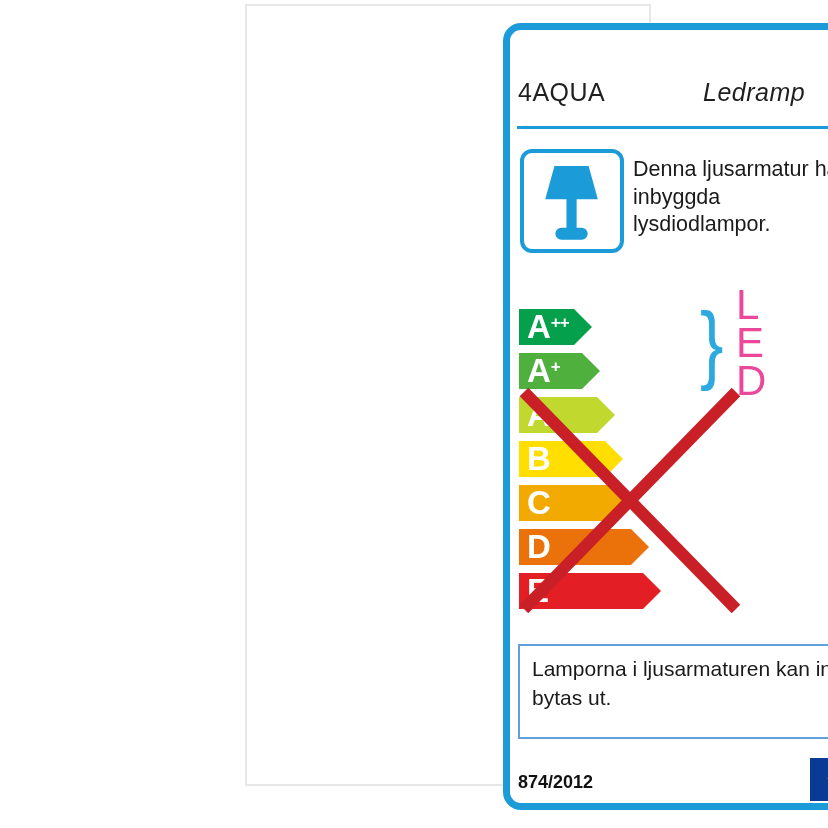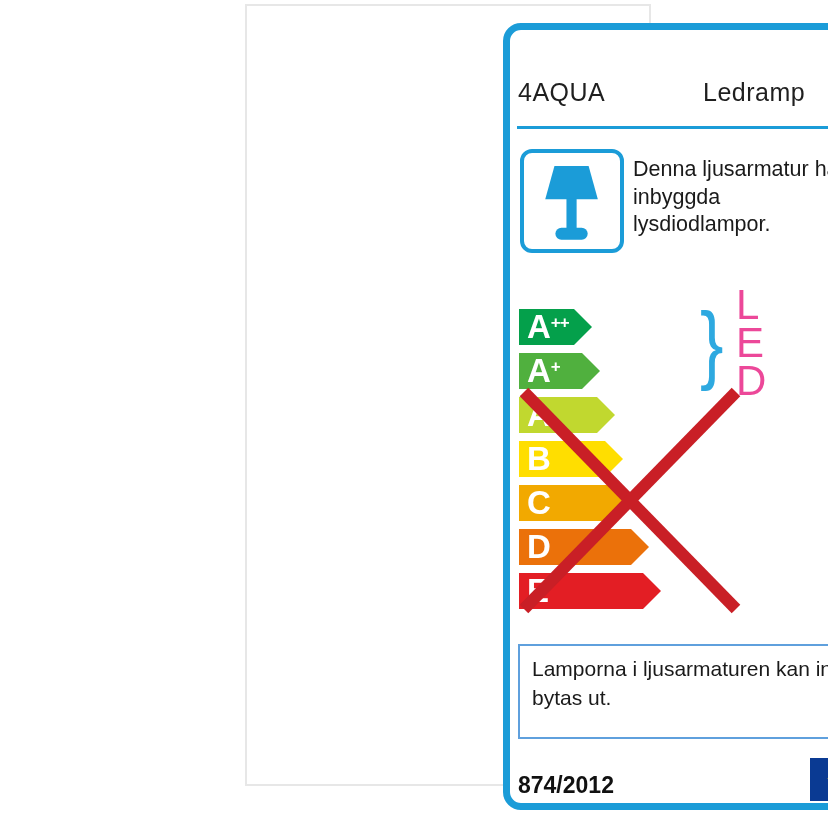--- a/index.html
+++ b/index.html
@@ -12,21 +12,21 @@
     position:absolute;left:245px;top:4px;width:406px;height:782px;
     border:2px solid var(--frame-gray);box-sizing:border-box;background:#fff;padding-left:46px;
   }
   .label{
     position:absolute;left:256px;top:17px;width:383px;height:787px;
     box-sizing:border-box;border:7px solid var(--accent-blue);
     border-radius:18px;background:#fff;
   }
   .label-inner{position:relative;width:100%;height:100%;}
   .brand{position:absolute;left:8px;top:48px;font-size:25px;color:#1f1f1f;letter-spacing:.5px;}
-  .model{position:absolute;left:193px;top:48px;font-size:25px;color:#1f1f1f;letter-spacing:.5px;}
+  .model{position:absolute;left:193px;top:48px;font-size:25px;color:#1f1f1f;letter-spacing:.5px;font-style:italic;}
   .divider{position:absolute;left:7px;top:96px;width:360px;height:3px;background:var(--accent-blue);}
   .lamp-box{
     position:absolute;left:10px;top:119px;width:104px;height:104px;
     border:4px solid var(--accent-blue);border-radius:12px;box-sizing:border-box;
   }
   .lamp-box svg{width:100%;height:100%;display:block;}
   .lamp-shape{fill:var(--accent-blue);}
   .built-in-note{
     position:absolute;left:123px;top:126px;width:218px;
     font-size:21.5px;line-height:27.5px;color:#1a1a1a;
@@ -46,21 +46,21 @@
   .led-text{
     position:absolute;left:226px;top:256px;width:37px;
     font-size:42px;line-height:38px;color:#ec4899;word-break:break-all;
   }
   .cross{position:absolute;left:2px;top:353px;}
   .note-box{
     position:absolute;left:8px;top:614px;width:352px;height:95px;
     border:2px solid var(--note-border-blue);box-sizing:border-box;
   }
   .note-text{padding:9px 12px;font-size:21px;line-height:28.5px;color:#1a1a1a;}
-  .regulation{position:absolute;left:8px;top:742px;font-size:23px;font-weight:bold;color:#111;}
+  .regulation{position:absolute;left:8px;top:742px;font-size:18px;font-weight:bold;color:#111;}
   .eu-flag{position:absolute;left:300px;top:728px;width:68px;height:43px;}
   .eu-rect{fill:var(--eu-blue);}
   .eu-star{fill:var(--eu-yellow);}
 </style>
 </head>
 <body>
 
 <div class="photo-frame">
   <div class="label">
     <div class="label-inner">

